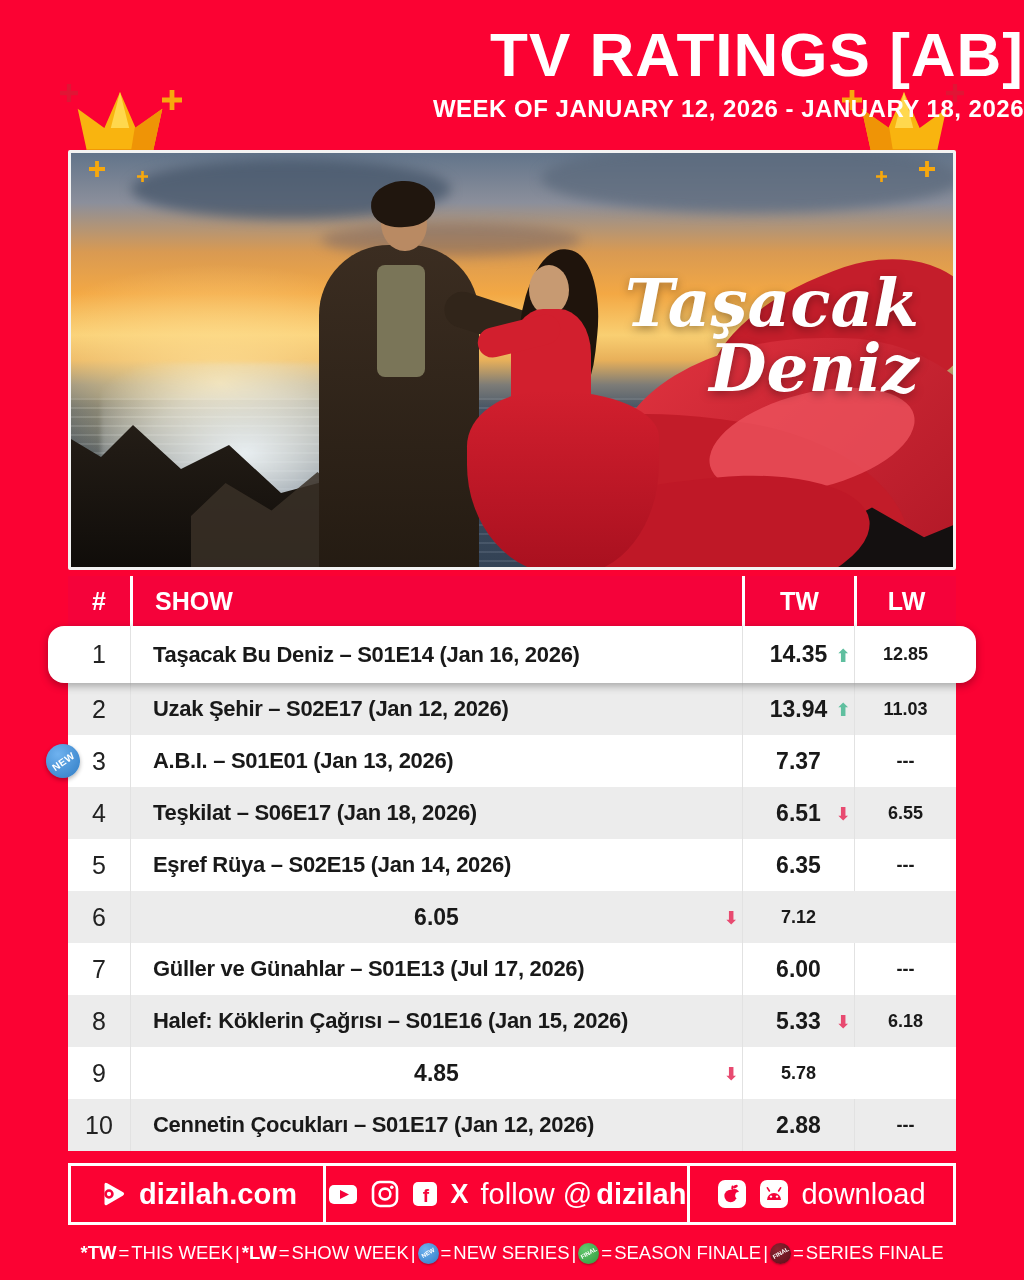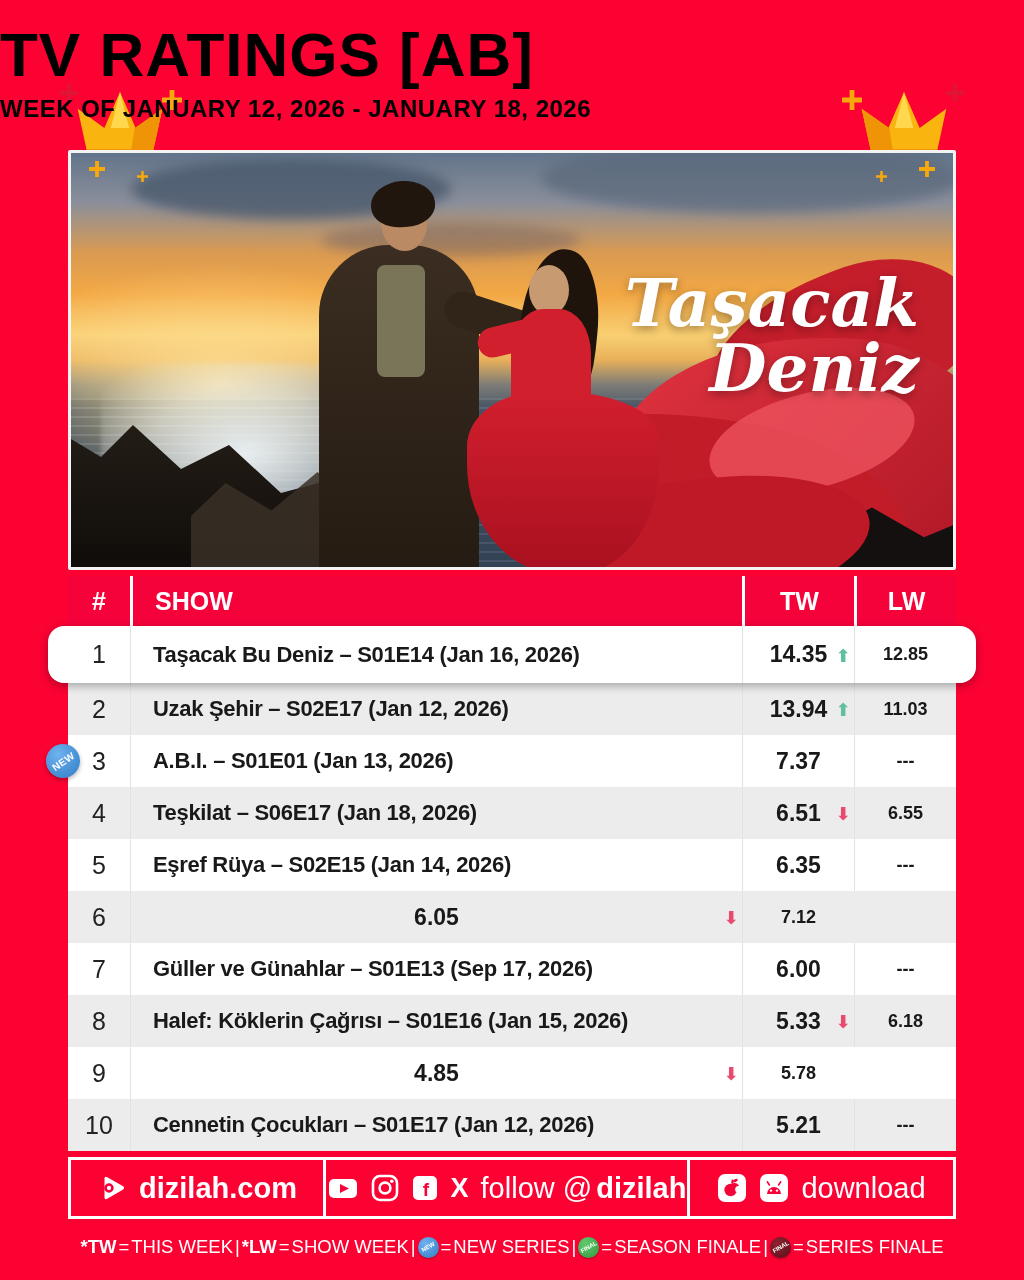--- a/index.html
+++ b/index.html
@@ -1,20 +1,20 @@
 <!DOCTYPE html>
 <html><head>
 <meta charset="utf-8">
 <style>
   html,body{margin:0;padding:0;}
   body{font-family:"Liberation Sans",sans-serif;-webkit-font-smoothing:antialiased;}
   #page{position:relative;width:1024px;height:1280px;background:#fb0233;overflow:hidden;}
 
   
-  .masthead{height:150px;box-sizing:border-box;padding-top:22px;text-align:left;color:#000000;position:relative;z-index:3;}
+  .masthead{height:150px;box-sizing:border-box;padding-top:22px;text-align:right;color:#ffffff;position:relative;z-index:3;}
   .masthead h1{margin:0;font-size:62px;font-weight:700;letter-spacing:1px;line-height:1.05;}
   .masthead .sub{margin-top:8px;font-size:24px;font-weight:700;letter-spacing:.5px;}
 
   .crown{position:absolute;z-index:1;}
   .crown.left{left:74px;top:88px;}
   .crown.right{right:74px;top:88px;transform:scaleX(-1);}
   .sparkle{position:absolute;clip-path:polygon(38% 0,62% 0,62% 38%,100% 38%,100% 62%,62% 62%,62% 100%,38% 100%,38% 62%,0 62%,0 38%,38% 38%);}
   .sp-gold{background:#f7a80d;}
   .sp-red{background:#e01535;}
 
@@ -64,21 +64,21 @@
   .c-show{padding-left:22px;font-size:22px;font-weight:700;letter-spacing:-.3px;border-left:1px solid #e2e2e2;height:100%;display:flex;align-items:center;box-sizing:border-box;}
   .c-tw{position:relative;height:100%;display:flex;align-items:center;justify-content:center;font-size:23px;font-weight:700;border-left:1px solid #e2e2e2;box-sizing:border-box;}
   .c-lw{text-align:center;font-size:18px;font-weight:700;border-left:1px solid #e2e2e2;height:100%;display:flex;align-items:center;justify-content:center;box-sizing:border-box;}
   .arrow{position:absolute;right:-1px;top:50%;transform:translateY(-50%);font-family:"DejaVu Sans",sans-serif;font-size:18px;width:24px;text-align:center;}
   .arrow.up{color:#5fbf9f;}
   .arrow.down{color:#e84a70;}
   .new-badge{position:absolute;left:-22px;top:50%;transform:translateY(-50%);width:34px;height:34px;border-radius:50%;background:radial-gradient(circle at 35% 30%,#6fb2ef,#2f7cc4);box-shadow:0 2px 4px rgba(0,0,0,.3);display:flex;align-items:center;justify-content:center;z-index:5;}
   .new-badge span{color:#fff;font-size:10px;font-weight:700;transform:rotate(-35deg);letter-spacing:.5px;}
 
   
-  .footerbar{margin:6px 68px 0;width:888px;box-sizing:border-box;border:3px solid #fff;display:flex;height:62px;position:relative;z-index:4;}
+  .footerbar{margin:12px 68px 0;width:888px;box-sizing:border-box;border:3px solid #fff;display:flex;height:62px;position:relative;z-index:4;}
   .fcell{display:flex;align-items:center;justify-content:center;gap:12px;color:#fff;font-size:29px;background:#fb0233;box-sizing:border-box;cursor:pointer;}
   .f-site{width:252px;font-weight:700;}
   .f-follow{flex:1;border-left:3px solid #fff;}
   .f-dl{width:266px;border-left:3px solid #fff;}
   .f-follow .bold,.f-site .bold{font-weight:700;}
   .f-follow .reg{font-weight:400;}
   .icon{display:inline-flex;align-items:center;justify-content:center;}
   .xglyph{color:#fff;font-weight:700;font-size:27px;line-height:1;}
 
   
@@ -215,21 +215,21 @@
         <div class="trow alt">
       <div class="c-rank">6</div>
       <div class="c-tw">
         <span>6.05</span>
         <span class="arrow down">⬇</span>
       </div>
       <div class="c-lw">7.12</div>
     </div>
         <div class="trow">
       <div class="c-rank">7</div>
-      <div class="c-show">Güller ve Günahlar – S01E13 (Sep 17, 2026)</div>
+      <div class="c-show">Güller ve Günahlar – S01E13 (Jul 17, 2026)</div>
       <div class="c-tw">
         <span>6.00</span>
 
       </div>
       <div class="c-lw">---</div>
     </div>
         <div class="trow alt">
       <div class="c-rank">8</div>
       <div class="c-show">Halef: Köklerin Çağrısı – S01E16 (Jan 15, 2026)</div>
       <div class="c-tw">
@@ -243,21 +243,21 @@
       <div class="c-tw">
         <span>4.85</span>
         <span class="arrow down">⬇</span>
       </div>
       <div class="c-lw">5.78</div>
     </div>
         <div class="trow alt">
       <div class="c-rank">10</div>
       <div class="c-show">Cennetin Çocukları – S01E17 (Jan 12, 2026)</div>
       <div class="c-tw">
-        <span>5.21</span>
+        <span>2.88</span>
 
       </div>
       <div class="c-lw">---</div>
     </div>
       </div>
   </div>
 
   <div class="footerbar">
     <div class="fcell f-site">
       <span class="icon">

